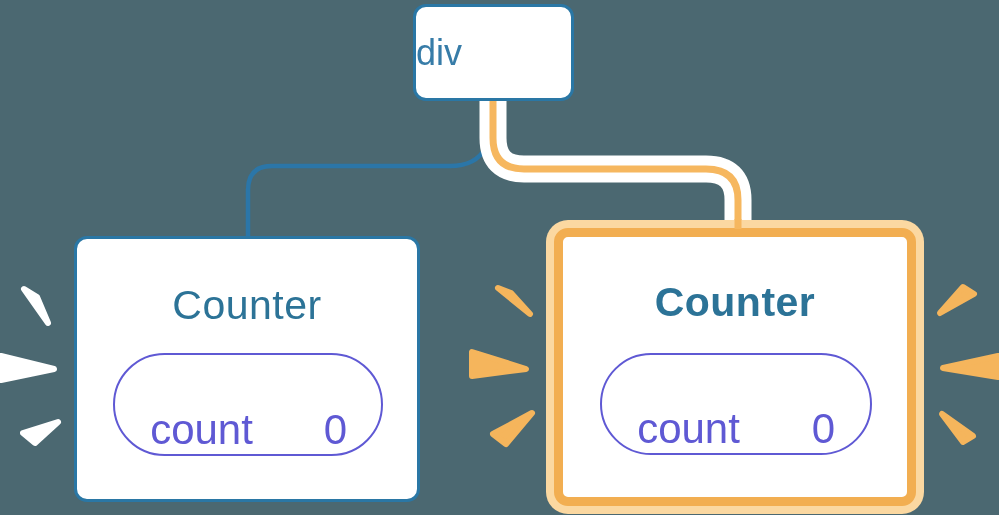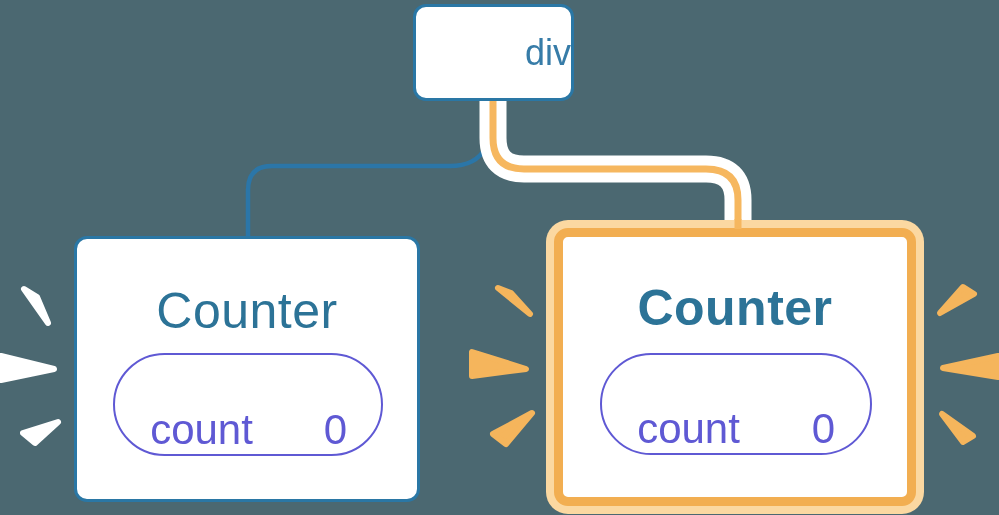--- a/index.html
+++ b/index.html
@@ -22,31 +22,31 @@
   .stage{position:relative;width:999px;height:515px;background:var(--background);}
   .layer{position:absolute;inset:0;width:999px;height:515px;}
   .layer.connectors{z-index:1;}
   .layer.overlay{z-index:3;pointer-events:none;}
 
   .node{position:absolute;z-index:2;background:var(--card-bg);}
 
   .root-node{
     left:413px;top:4px;width:161px;height:97px;
     border:3.5px solid var(--node-border-blue);border-radius:13px;
-    display:flex;align-items:center;justify-content:flex-end;
+    display:flex;align-items:center;justify-content:flex-start;
   }
   .root-label{font-size:36px;font-weight:500;color:var(--node-text-blue);}
 
   .counter-box{
     left:74px;top:236px;width:346px;height:266px;
     border:3.5px solid var(--node-border-blue);border-radius:13px;
   }
   .counter-title{
     position:absolute;left:0;right:0;top:43px;
-    text-align:center;font-size:50px;color:var(--title-blue);font-weight:400;
+    text-align:center;font-size:41px;color:var(--title-blue);font-weight:400;
     letter-spacing:0.5px;
   }
   .pill{
     position:absolute;left:36px;top:114px;width:270px;height:103px;
     border:2px solid var(--state-purple);border-radius:52px;
     display:flex;align-items:flex-end;background:var(--card-bg);
   }
   .pill-key{
     flex:0 0 173px;display:flex;align-items:center;justify-content:center;
     font-size:42px;color:var(--state-purple);

